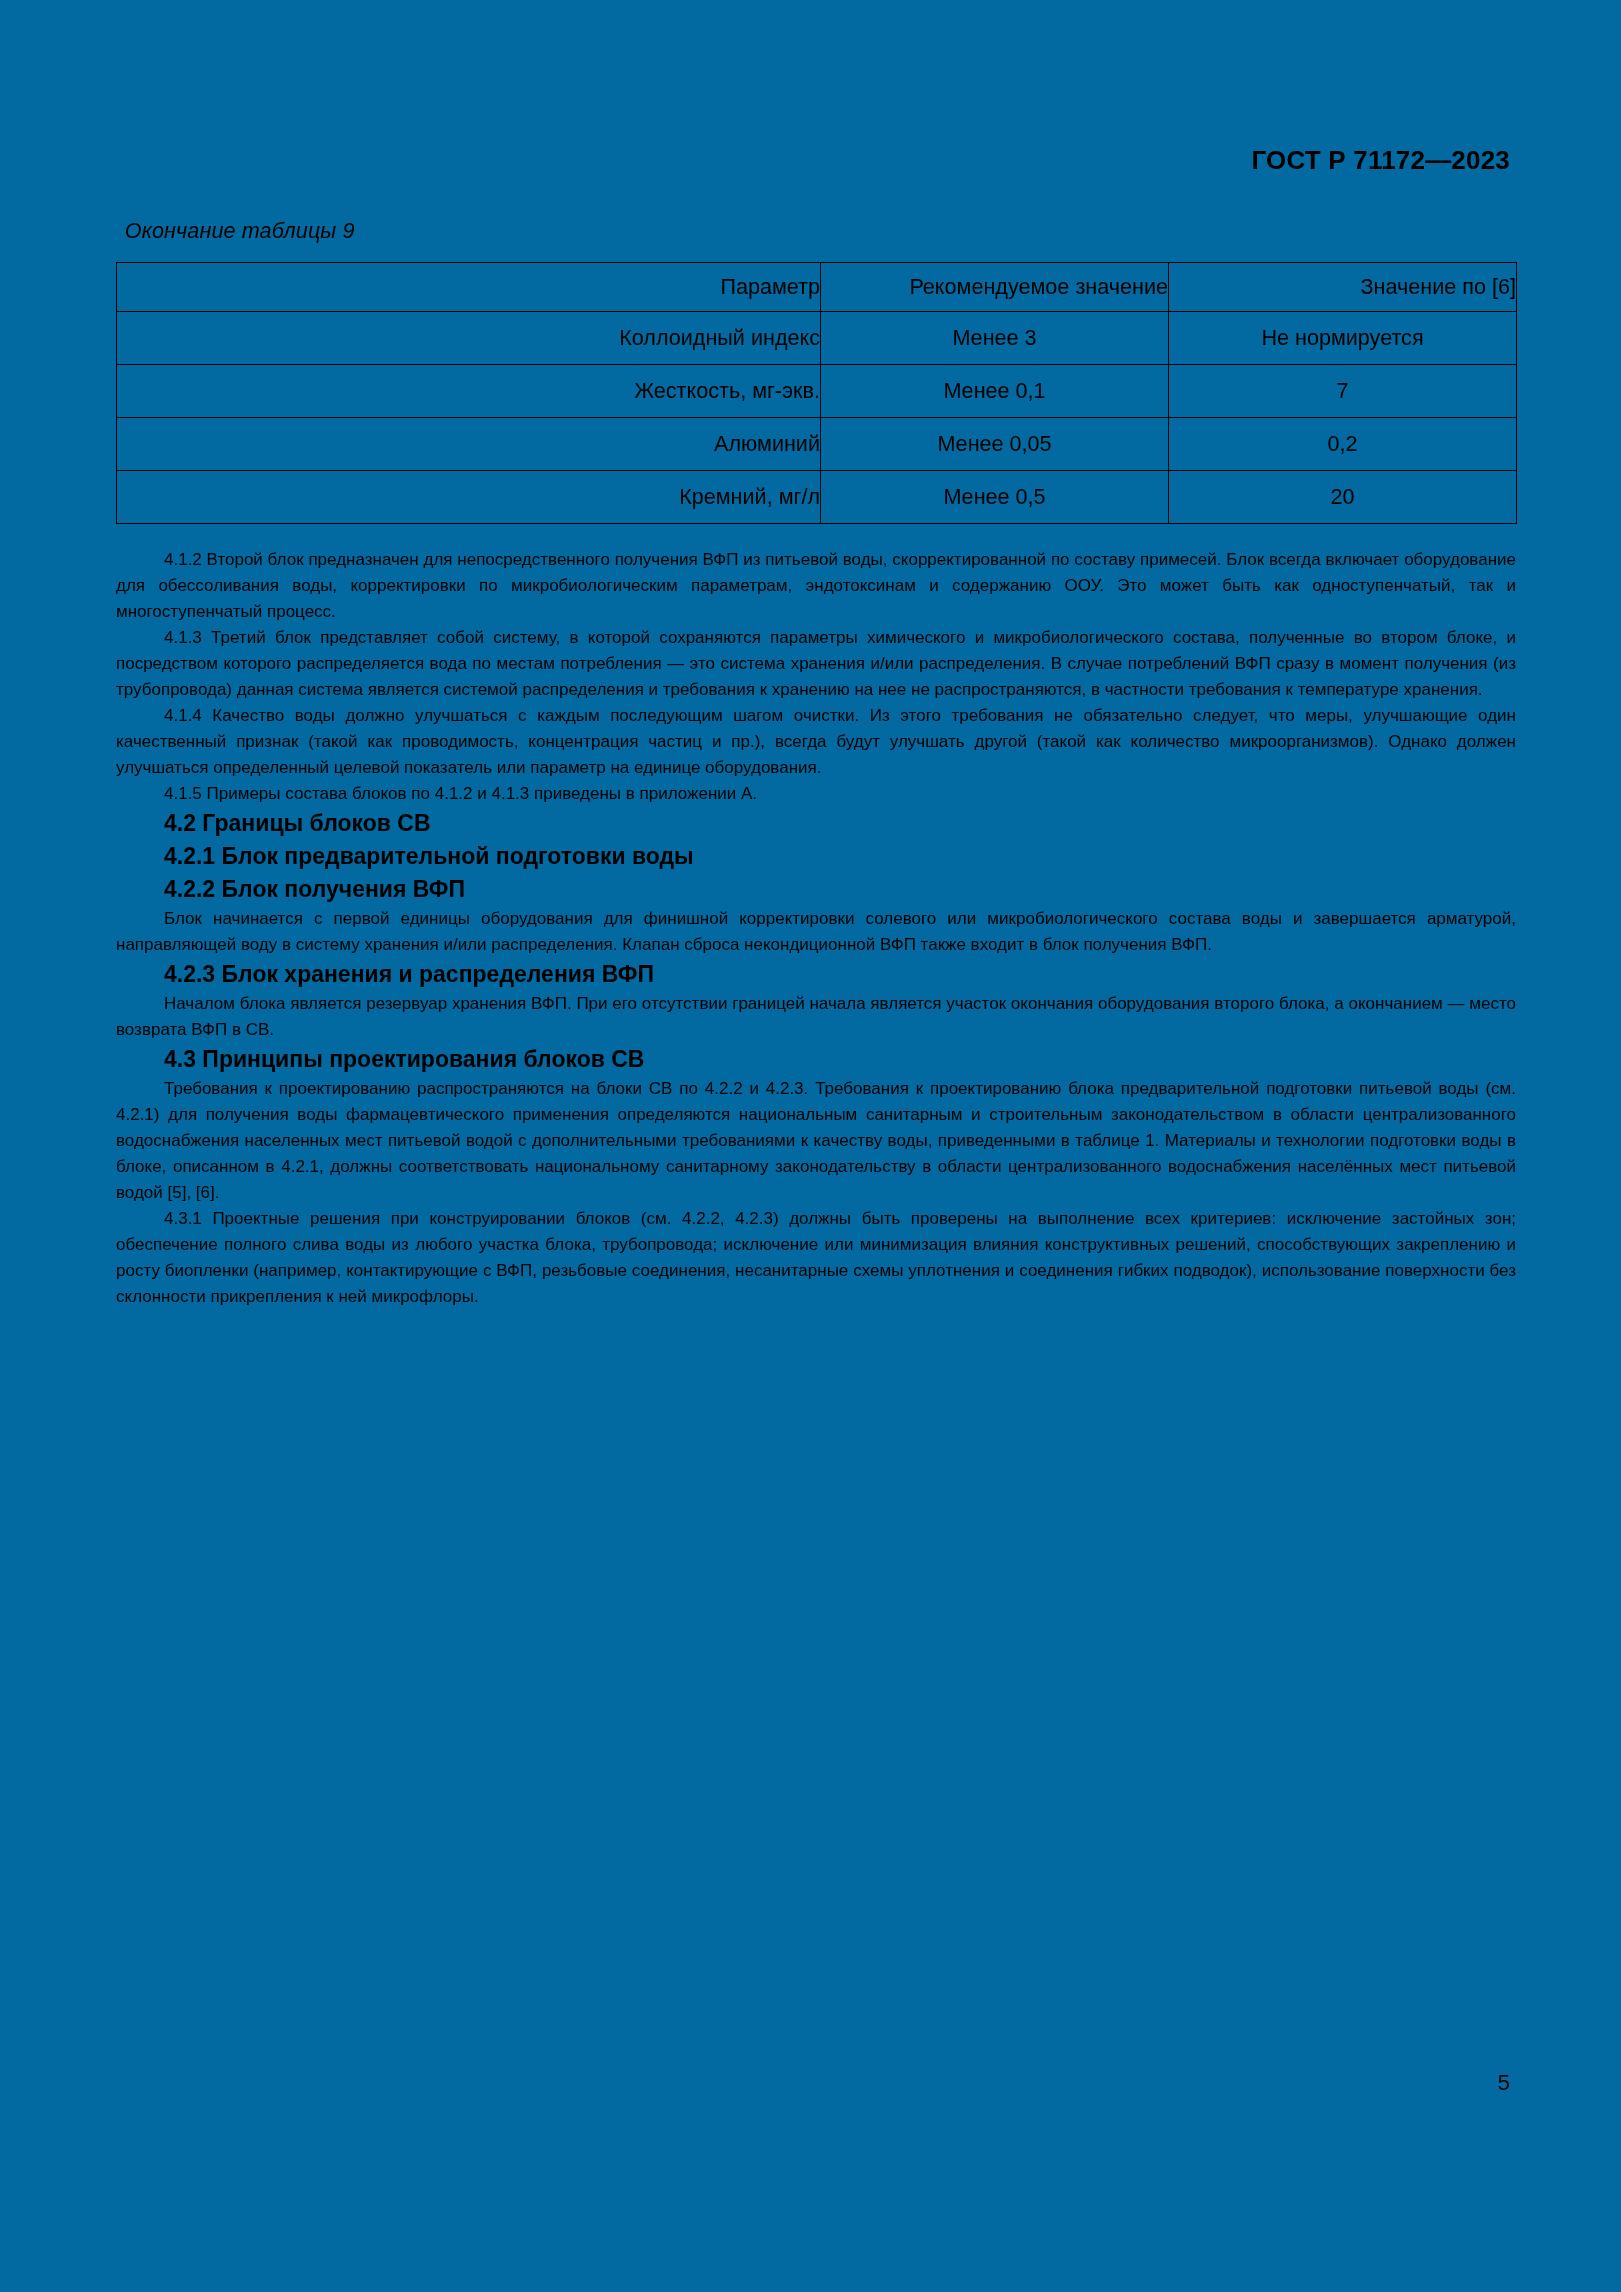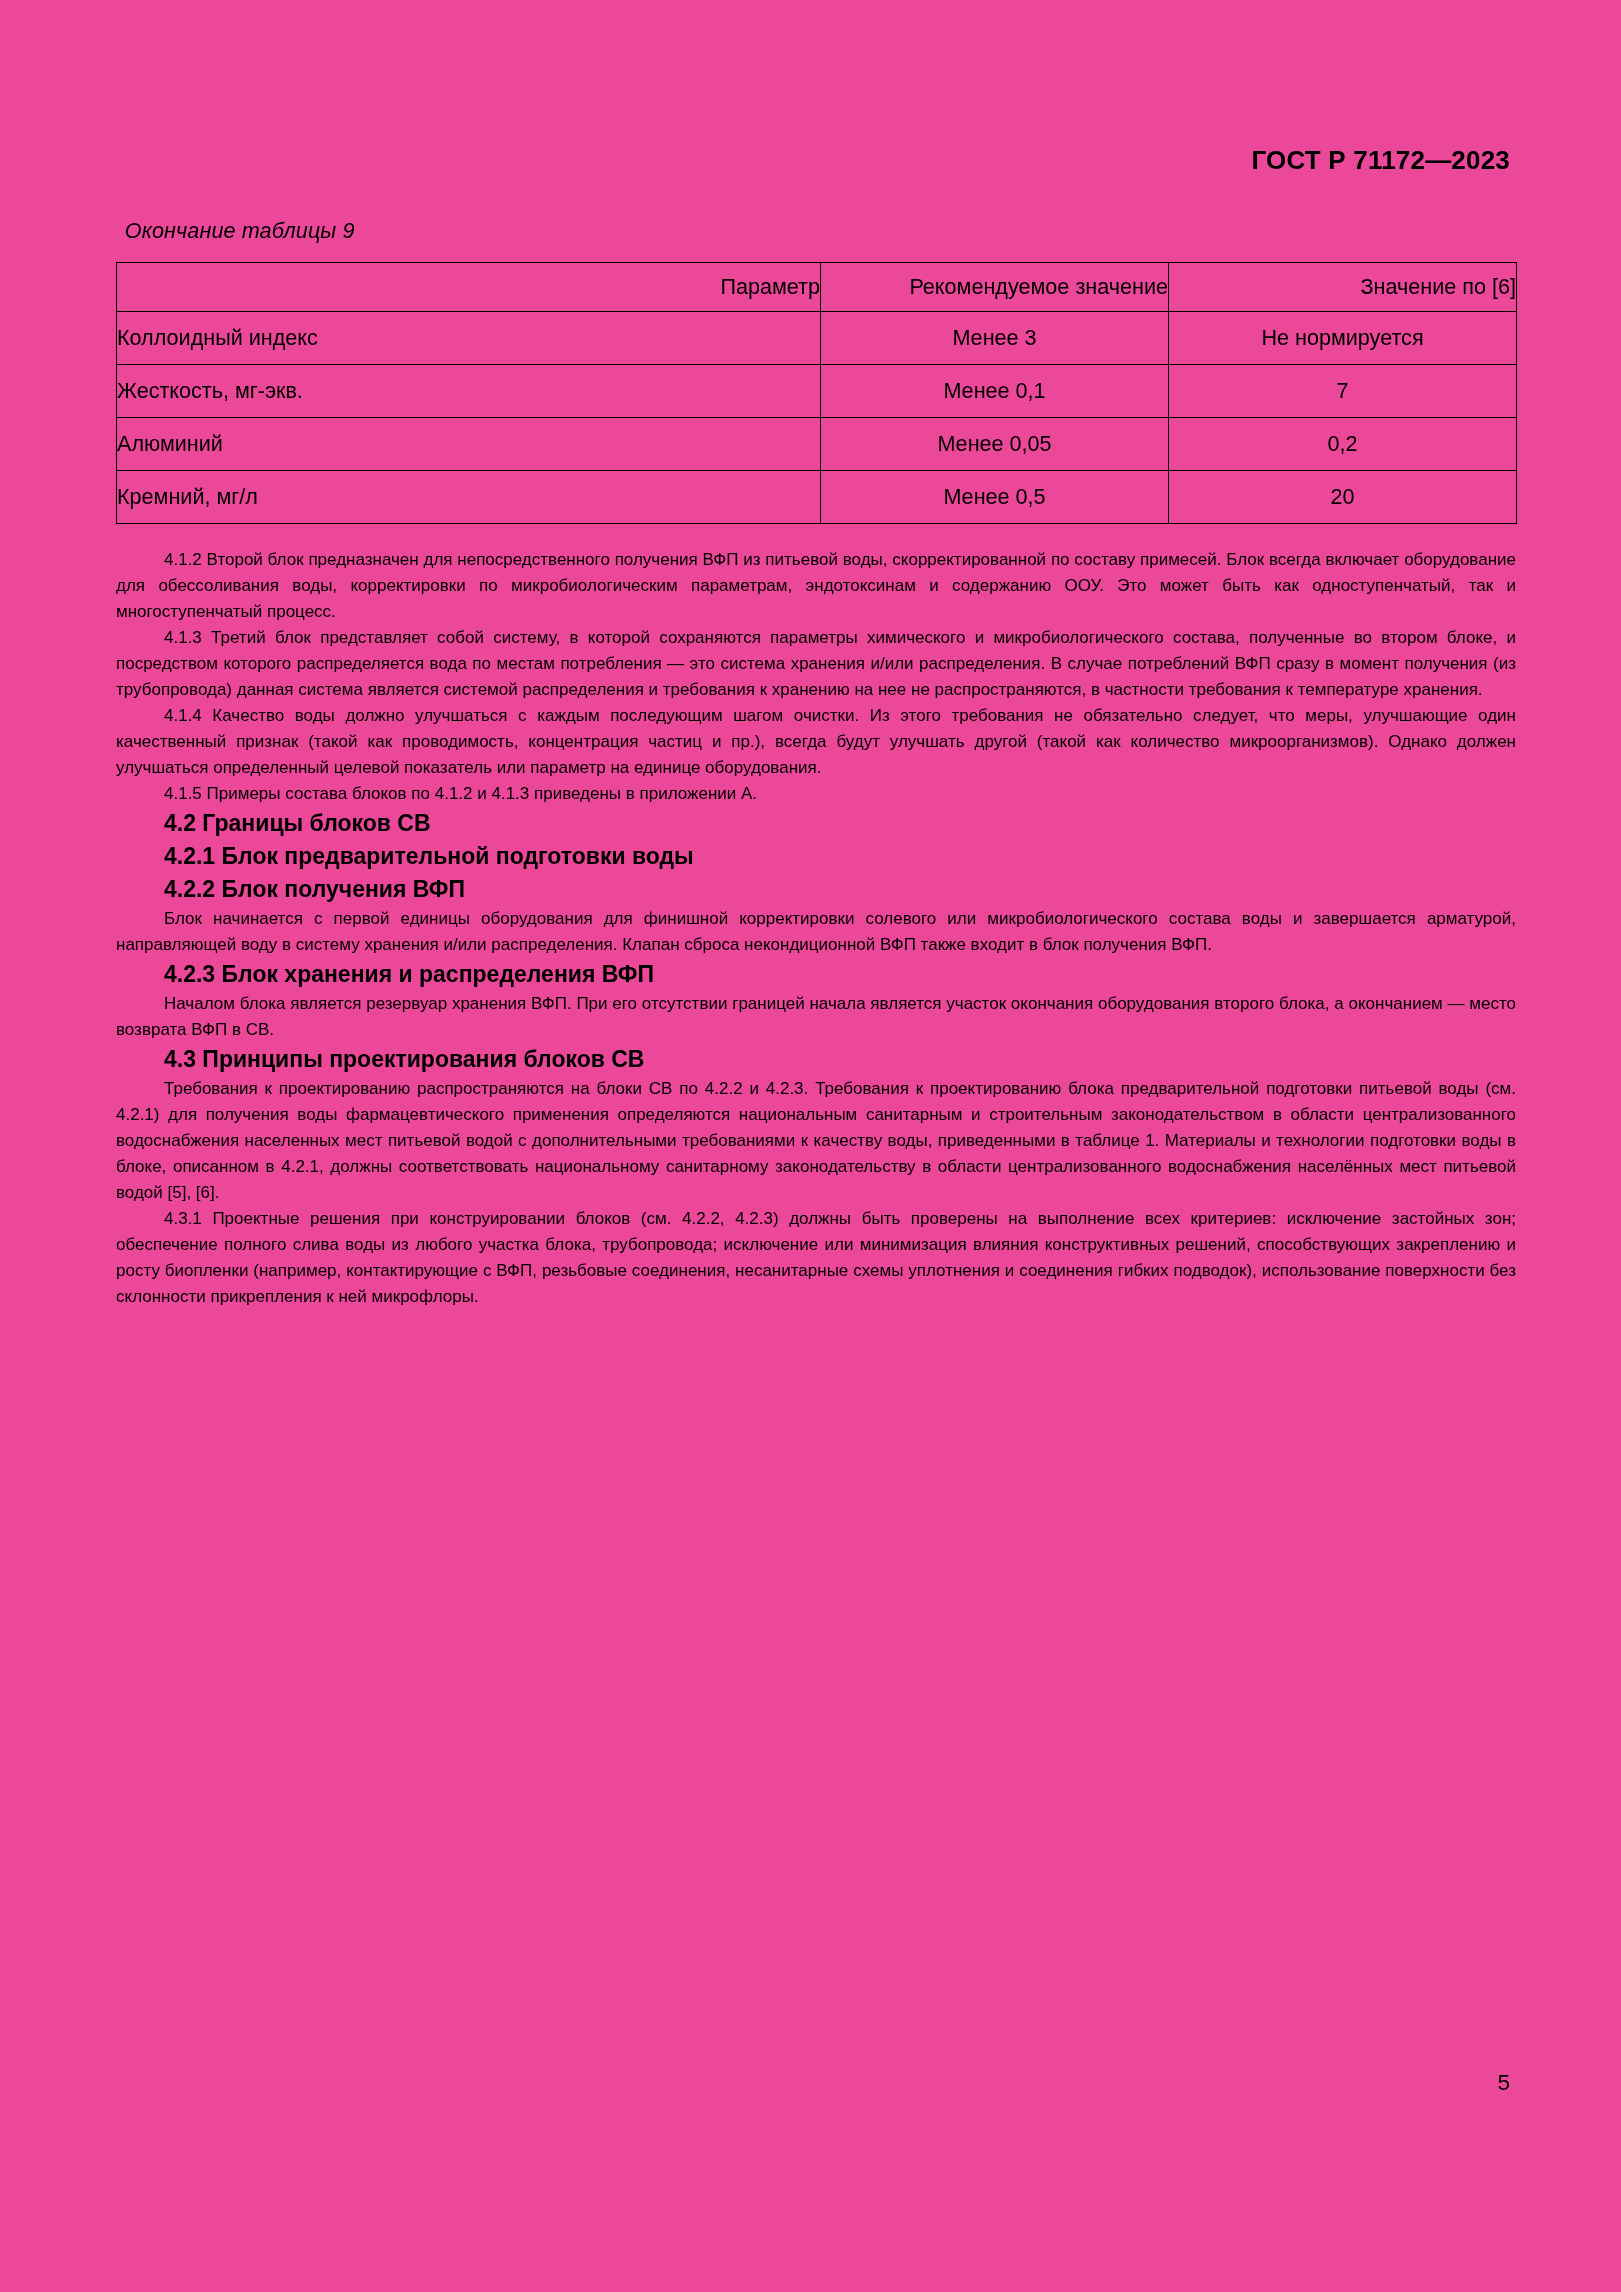--- a/index.html
+++ b/index.html
@@ -10,21 +10,21 @@
   }
   body {
     font-family: "Liberation Sans", sans-serif;
     color: #000000;
   }
   .page {
     position: relative;
     width: 1621px;
     height: 2293px;
     margin: 0 auto;
-    background: #ec4899;
+    background: #0369a1;
     box-sizing: border-box;
     padding: 16px;
     overflow: hidden;
   }
   .header {
     position: absolute;
     top: 145px;
     right: 111px;
     font-size: 26px;
     font-weight: bold;
@@ -59,21 +59,21 @@
   table.params tr {
     height: 53px;
   }
   table.params thead tr {
     height: 49px;
   }
   .col-param { width: 704px; }
   .col-rec   { width: 348px; }
   .col-val   { width: 348px; }
   .cell-left {
-    text-align: left;
+    text-align: right;
     padding-left: 13.7px;
   }
   .cell-center {
     text-align: center;
   }
   th.hdr {
     text-align: right;
     font-weight: normal;
   }
   sub {

